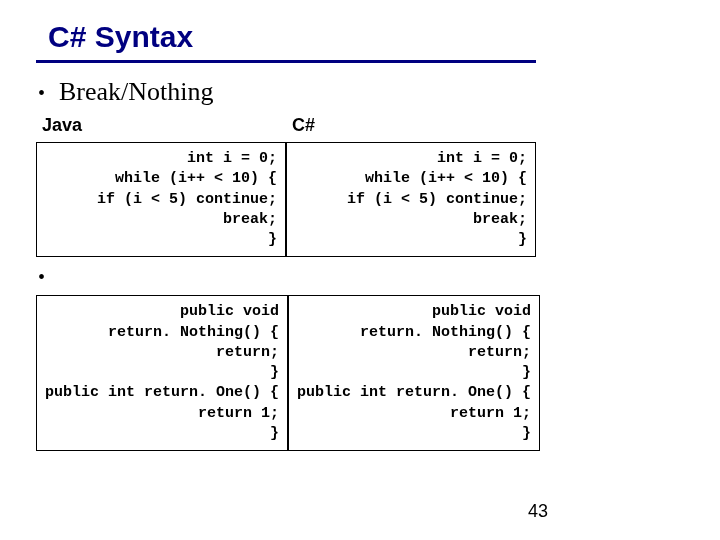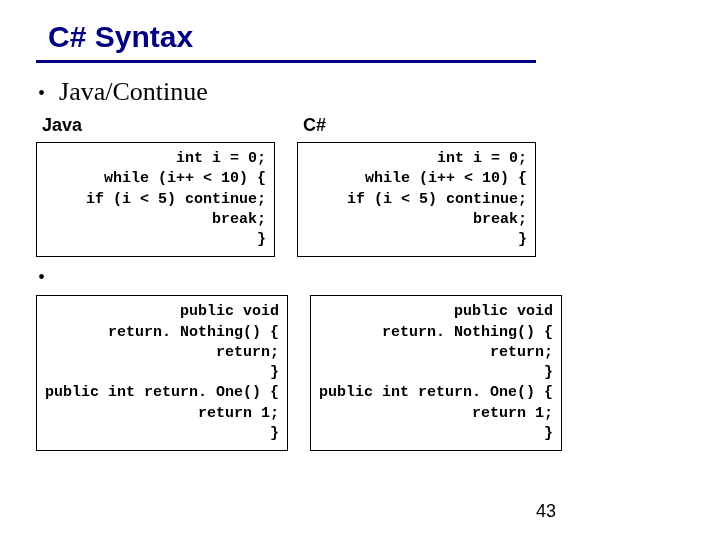--- a/index.html
+++ b/index.html
@@ -36,21 +36,20 @@
     display: flex;
     align-items: baseline;
   }
   .bullet .dot {
     font-size: 20px;
     margin: 0 14px 0 2px;
     line-height: 1;
   }
   .cols {
     display: flex;
-    gap: 22px;
   }
   .col {
     flex: 1 1 0;
   }
   .lang {
     font-family: Arial, Helvetica, sans-serif;
     font-weight: bold;
     font-size: 18px;
     margin: 0 0 6px 6px;
   }
@@ -61,36 +60,36 @@
     font-weight: bold;
     font-size: 15px;
     line-height: 1.35;
     white-space: pre;
     box-sizing: border-box;
     width: 100%;
     text-align: right;
   }
   .pagenum {
     position: absolute;
-    right: 16px;
+    right: 24px;
     bottom: 18px;
     font-family: Arial, Helvetica, sans-serif;
     font-size: 18px;
   }
 </style>
 </head>
 <body>
 
 <div class="slide">
   <div class="title">C# Syntax</div>
   <hr class="rule">
 
   <div class="bullet">
     <span class="dot">•</span>
-    <span>Java/Continue</span>
+    <span>Break/Nothing</span>
   </div>
   <div class="cols">
     <div class="col">
       <div class="lang">Java</div>
       <div class="codebox">int i = 0;
 while (i++ &lt; 10) {
     if (i &lt; 5) continue;
     break;
 }</div>
     </div>

